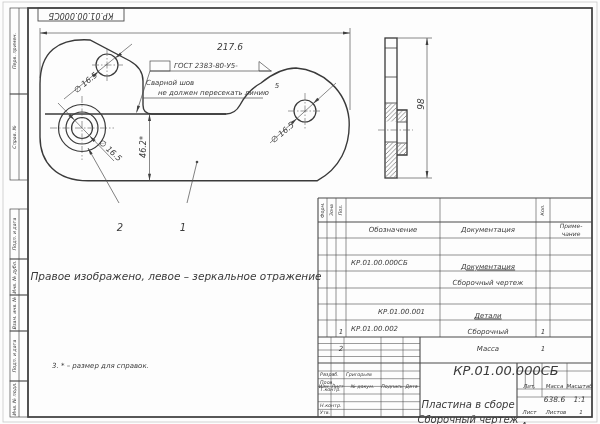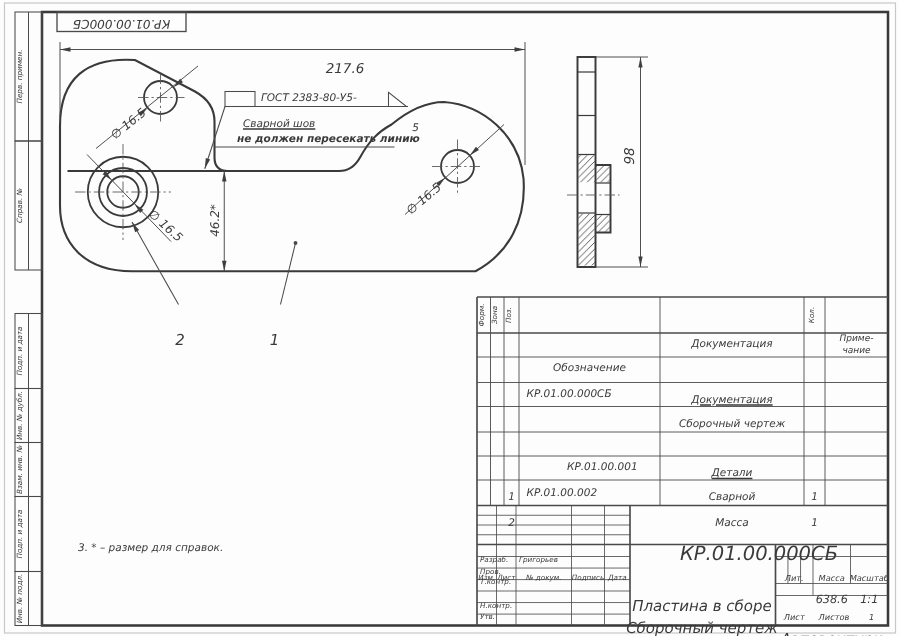--- a/index.html
+++ b/index.html
@@ -222,44 +222,45 @@
 
 <span class="t c f9" style="left:230px;top:27px;">217.6</span>
 <span class="t c90 f9" style="left:421px;top:104px;">98</span>
 <span class="t c90 f8" style="left:144px;top:147px;">46.2*</span>
 <span class="t cA f8" style="left:86px;top:83px;">∅ 16.5</span>
 <span class="t cB f8" style="left:110px;top:151px;">∅ 16.5</span>
 <span class="t cC f8" style="left:283px;top:133px;">∅ 16.5</span>
 
 <span class="t ml f7" style="left:174px;top:66px;">ГОСТ 2383-80-У5-</span>
 <span class="t c f7" style="left:277px;top:66px;">5</span>
-<span class="t ml f7" style="left:162px;top:83px;text-decoration:underline;">Сварной шов</span>
-<span class="t ml f7" style="left:158px;top:92.5px;font-weight:bold;">не должен пересекать линию</span>
+<span class="t ml f7" style="left:146px;top:83px;">Сварной шов</span>
+<span class="t ml f7" style="left:158px;top:92.5px;">не должен пересекать линию</span>
 
 <span class="t c f10" style="left:120px;top:208px;">2</span>
 <span class="t c f10" style="left:183px;top:208px;">1</span>
 
+<span class="t c f105" style="left:176px;top:256px;">Правое изображено, левое – зеркальное отражение</span>
 <span class="t ml f7" style="left:52px;top:366px;">3. * – размер для справок.</span>
 
 <span class="t c90 f48" style="left:322.5px;top:210px;">Форм.</span>
 <span class="t c90 f48" style="left:331.5px;top:210px;">Зона</span>
 <span class="t c90 f48" style="left:341px;top:210px;">Поз.</span>
-<span class="t c f7" style="left:393px;top:226px;">Обозначение</span>
+<span class="t c f7" style="left:393px;top:210px;">Обозначение</span>
 <span class="t c f7" style="left:488px;top:210px;">Документация</span>
 <span class="t c90 f48" style="left:543px;top:210px;">Кол.</span>
 <span class="t c f6" style="left:571px;top:206px;">Приме-</span>
 <span class="t c f6" style="left:571px;top:214px;">чание</span>
 
 <span class="t c f7 u" style="left:488px;top:246.5px;">Документация</span>
 <span class="t ml f7" style="left:351px;top:263px;">КР.01.00.000СБ</span>
 <span class="t c f7" style="left:488px;top:263px;">Сборочный чертеж</span>
 <span class="t c f7 u" style="left:488px;top:296px;">Детали</span>
 <span class="t c f7" style="left:341px;top:312px;">1</span>
 <span class="t ml f7" style="left:351px;top:312px;padding-left:27px;">КР.01.00.001</span>
-<span class="t c f7" style="left:488px;top:312px;">Сварной</span>
+<span class="t c f7" style="left:488px;top:312px;">Сборочный</span>
 <span class="t c f7" style="left:543px;top:312px;">1</span>
 <span class="t c f7" style="left:341px;top:328.5px;">2</span>
 <span class="t ml f7" style="left:351px;top:328.5px;">КР.01.00.002</span>
 <span class="t c f7" style="left:488px;top:328.5px;">Масса</span>
 <span class="t c f7" style="left:543px;top:328.5px;">1</span>
 
 <span class="t c f13" style="left:506px;top:350px;">КР.01.00.000СБ</span>
 <span class="t c f48" style="left:324.5px;top:367px;">Изм.</span>
 <span class="t c f48" style="left:337.5px;top:367px;">Лист</span>
 <span class="t c f48" style="left:362.5px;top:367px;">№ докум.</span>

